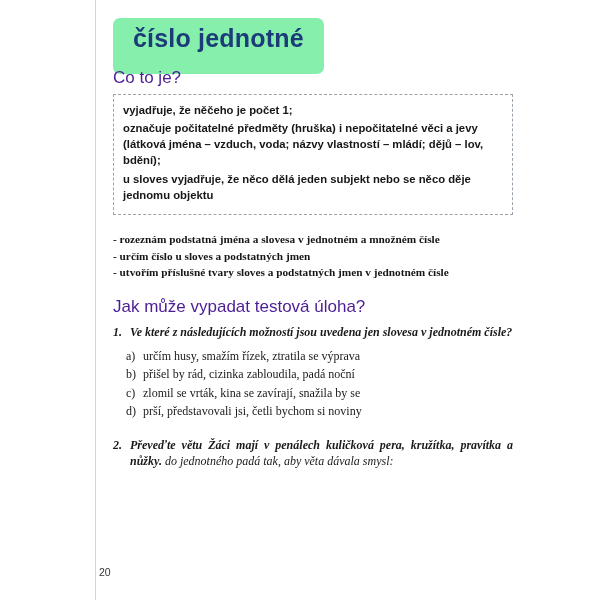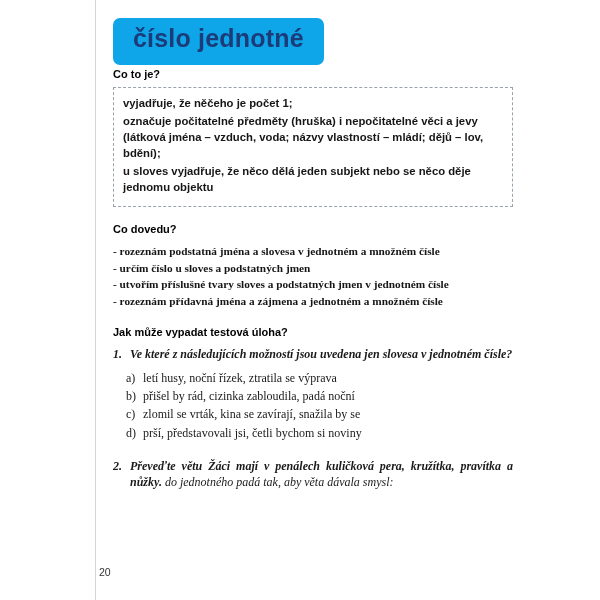--- a/index.html
+++ b/index.html
@@ -30,46 +30,46 @@
     top: 0;
     width: 1px;
     height: 600px;
     background: #cfd6dc;
   }
 
   .title-box {
     position: absolute;
     left: 113px;
     top: 18px;
-    background: #0ea5e9;
+    background: #86efac;
     border-radius: 7px;
-    padding: 7px 20px 12px 20px;
+    padding: 7px 20px 21px 20px;
   }
   .title-box .title-text {
     font-family: "Liberation Sans", sans-serif;
     font-weight: bold;
     font-size: 25px;
     color: #1b3c78;
     letter-spacing: 0.2px;
     line-height: 1.1;
     white-space: nowrap;
   }
 
   .content {
     position: absolute;
     left: 113px;
     top: 68px;
     width: 400px;
   }
 
   h2.section-heading {
     font-family: "Liberation Sans", sans-serif;
-    font-size: 11px;
-    font-weight: bold;
-    color: #000000;
+    font-size: 17px;
+    font-weight: normal;
+    color: #4c1d95;
     margin: 0 0 6px 0;
     line-height: 1.2;
   }
 
   .dashed-box {
     border: 1px dashed #9aa3ab;
     padding: 7px 9px 7px 9px;
     margin-bottom: 16px;
   }
   .dashed-box p {
@@ -178,42 +178,40 @@
   <div class="content">
 
     <h2 class="section-heading">Co to je?</h2>
 
     <div class="dashed-box">
       <p>vyjadřuje, že něčeho je počet 1;</p>
       <p>označuje počitatelné předměty (hruška) i nepočitatelné věci a jevy (látková jména – vzduch, voda; názvy vlastností – mládí; dějů – lov, bdění);</p>
       <p>u sloves vyjadřuje, že něco dělá jeden subjekt nebo se něco děje jednomu objektu</p>
     </div>
 
-    <h2 class="section-heading">Co dovedu?</h2>
 
     <ul class="skills">
       <li>-  rozeznám podstatná jména a slovesa v jednotném a množném čísle</li>
       <li>-  určím číslo u sloves a podstatných jmen</li>
       <li>-  utvořím příslušné tvary sloves a podstatných jmen v jednotném čísle</li>
-      <li>-  rozeznám přídavná jména a zájmena a jednotném a množném čísle</li>
     </ul>
 
     <h2 class="section-heading">Jak může vypadat testová úloha?</h2>
 
     <div class="task-list">
 
       <div class="task-item">
         <div class="task-num">1.</div>
         <div class="task-text">Ve které z následujících možností jsou uvedena jen slovesa v jednotném čísle?</div>
       </div>
 
       <div class="options">
         <div class="option-row">
           <div class="option-letter">a)</div>
-          <div class="option-text">letí husy, noční řízek, ztratila se výprava</div>
+          <div class="option-text">určím husy, smažím řízek, ztratila se výprava</div>
         </div>
         <div class="option-row">
           <div class="option-letter">b)</div>
           <div class="option-text">přišel by rád, cizinka zabloudila, padá noční</div>
         </div>
         <div class="option-row">
           <div class="option-letter">c)</div>
           <div class="option-text">zlomil se vrták, kina se zavírají, snažila by se</div>
         </div>
         <div class="option-row">

